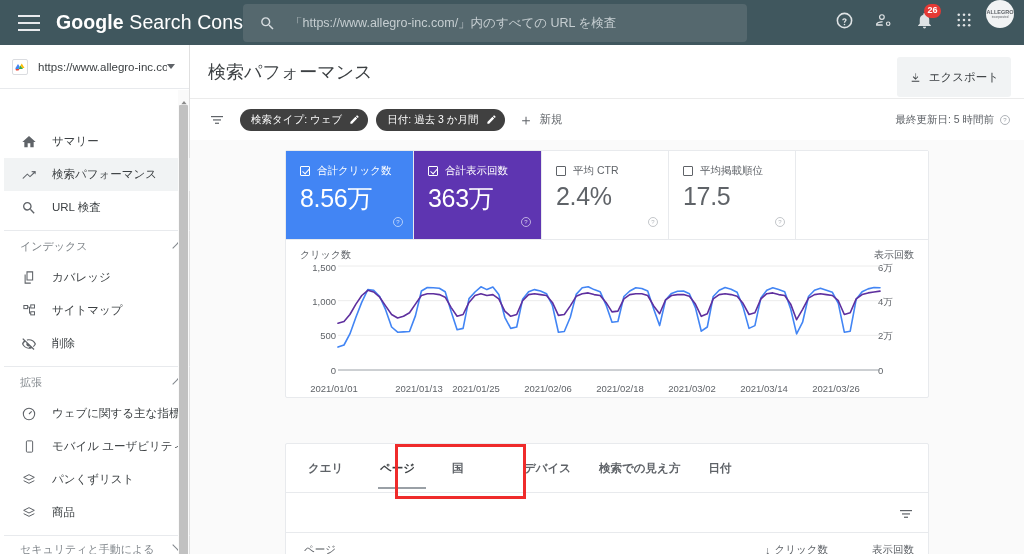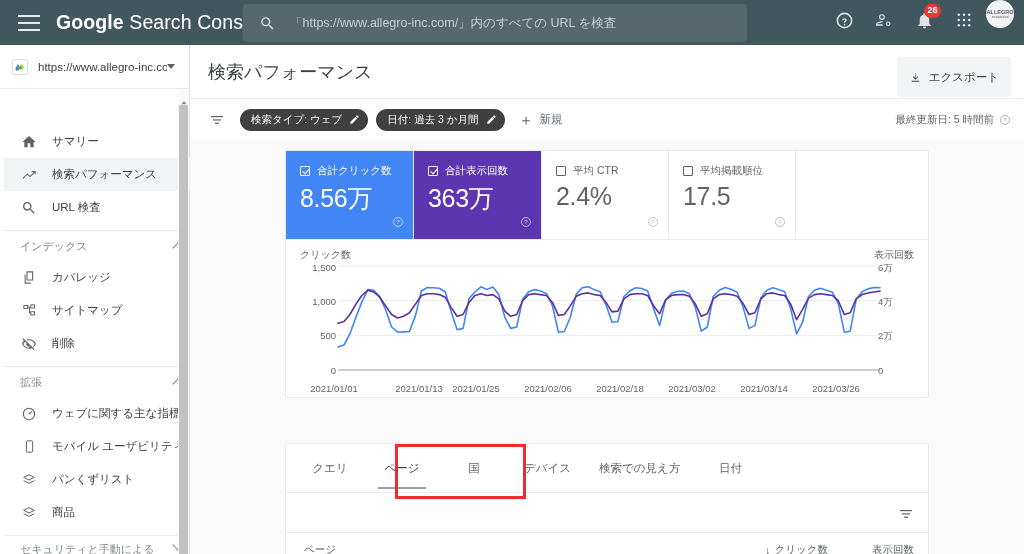--- a/index.html
+++ b/index.html
@@ -150,22 +150,22 @@
   .ytick { position: absolute; font-size: 9.5px; color: #5f6368; text-align: right; }
   .xtick { position: absolute; font-size: 9.5px; color: #5f6368; text-align: center; width: 70px; }
 
   
   .card2 {
     position: absolute; left: 95px; top: 398px; width: 644px; height: 160px;
     background: #fff; border: 1px solid #e8eaed; border-radius: 2px;
   }
   .tabs { display: flex; height: 49px; align-items: center; border-bottom: 1px solid #e8eaed; padding-left: 8px; }
   .tab {
-    position: relative; height: 49px; display: flex; align-items: center; justify-content: center;
-    font-size: 11.5px; color: #5f6368; cursor: pointer; padding: 0 14px; min-width: 72px;
+    position: relative; height: 49px; display: flex; align-items: center; justify-content: flex-start;
+    font-size: 11.5px; color: #5f6368; cursor: pointer; padding: 0 14px; min-width: 72px; font-weight: bold;
   }
   .tab.active { color: #3c4043; }
   .tab.active::after {
     content: ""; position: absolute; bottom: 4px; left: 12px; right: 12px; height: 2px; background: #9aa0a6;
   }
   .tablefilterrow { height: 40px; border-bottom: 1px solid #e8eaed; position: relative; }
   .tablefilterrow .fi { position: absolute; right: 14px; top: 13px; }
   .theadrow { display: flex; height: 34px; align-items: center; padding: 0 14px 0 18px; }
   .th { font-size: 10.5px; color: #5f6368; }
   .th.first { flex: 1; }

